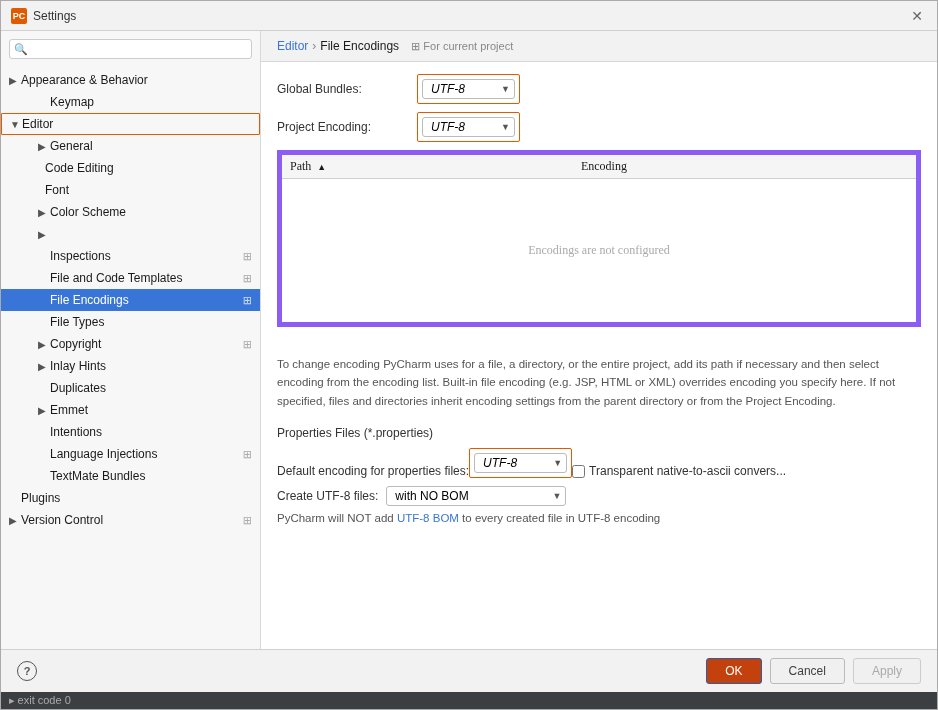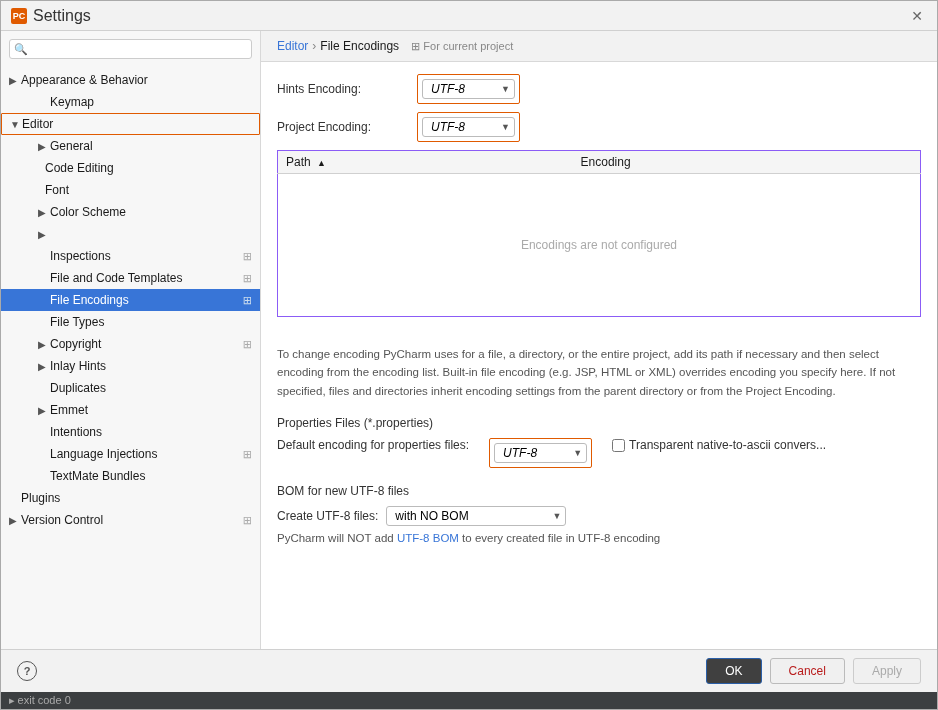--- a/index.html
+++ b/index.html
@@ -30,21 +30,21 @@
       height: 16px;
       margin-right: 6px;
       background: #e05a00;
       border-radius: 2px;
       display: flex; align-items: center; justify-content: center;
       font-size: 9px; color: white; font-weight: bold;
     }
     
     .title-bar-text {
       flex: 1;
-      font-size: 16px;
+      font-size: 12px;
       color: #333;
     }
     
     .title-bar-close {
       width: 20px; height: 20px;
       cursor: pointer;
       display: flex; align-items: center; justify-content: center;
       font-size: 14px; color: #666;
     }
     
@@ -203,21 +203,22 @@
       border: 1.5px solid #e05a00;
       padding: 4px;
       border-radius: 2px;
     }
     
     
     .file-table {
       width: 100%;
       border-collapse: collapse;
       margin-top: 8px;
-      border: 1px solid #8b5cf6;
+      border: 5px solid #8b5cf6;
+      font-family: Liberation Serif, serif;
     }
     
     .file-table th {
       background: #f5f5f5;
       text-align: left;
       padding: 4px 8px;
       border-bottom: 1px solid #d0d0d0;
       font-size: 12px;
       font-weight: 500;
     }
@@ -245,23 +246,23 @@
     
     .section-divider {
       margin-top: 16px;
       font-size: 12px;
       font-weight: 500;
       color: #333;
     }
     
     .properties-row {
       display: flex;
-      align-items: flex-start;
+      align-items: flex-end;
       margin-top: 8px;
-      gap: 20px;
+      gap: 0;
     }
     
     .properties-label {
       font-size: 12px;
       color: #333;
     }
     
     .checkbox-wrapper {
       display: flex;
       align-items: center;
@@ -342,28 +343,28 @@
     
     .btn {
       padding: 5px 18px;
       border-radius: 3px;
       font-size: 12px;
       cursor: pointer;
       border: 1px solid transparent;
     }
     
     .btn-primary {
-      background: #404040;
+      background: #c2410c;
       color: #fff;
       border-color: #2a5fa8;
     }
     
     .btn-secondary {
       background: #f0f0f0;
-      color: #b91c1c;
+      color: #404040;
       border-color: #bbb;
     }
     
     .btn-disabled {
       background: #f0f0f0;
       color: #aaa;
       border-color: #ccc;
       cursor: default;
     }
     
@@ -521,21 +522,21 @@
       <div class="panel-header">
         <span class="breadcrumb-link">Editor</span>
         <span class="breadcrumb-separator">›</span>
         <span class="breadcrumb-active">File Encodings</span>
         <span class="for-project">⊞ For current project</span>
       </div>
 
       <div class="panel-body">
 
         <div class="encoding-row">
-          <span class="encoding-label">Hints Encoding:</span>
+          <span class="encoding-label">Global Bundles:</span>
           <div class="highlighted-box">
             <div class="encoding-select-wrapper">
               <select class="encoding-select">
                 <option>UTF-8</option>
                 <option>UTF-16</option>
                 <option>ISO-8859-1</option>
               </select>
               <span class="select-arrow">▼</span>
             </div>
           </div>
@@ -591,21 +592,20 @@
               </select>
               <span class="select-arrow">▼</span>
             </div>
           </div>
           <div class="checkbox-wrapper">
             <input type="checkbox" class="checkbox-input" style="">
             <span>Transparent native-to-ascii convers...</span>
           </div>
         </div>
 
-        <div class="bom-section">BOM for new UTF-8 files</div>
 
         <div class="bom-row">
           <span class="bom-label">Create UTF-8 files:</span>
           <div class="bom-select-wrapper">
             <select class="bom-select">
               <option>with NO BOM</option>
               <option>with BOM</option>
             </select>
             <span class="select-arrow">▼</span>
           </div>

